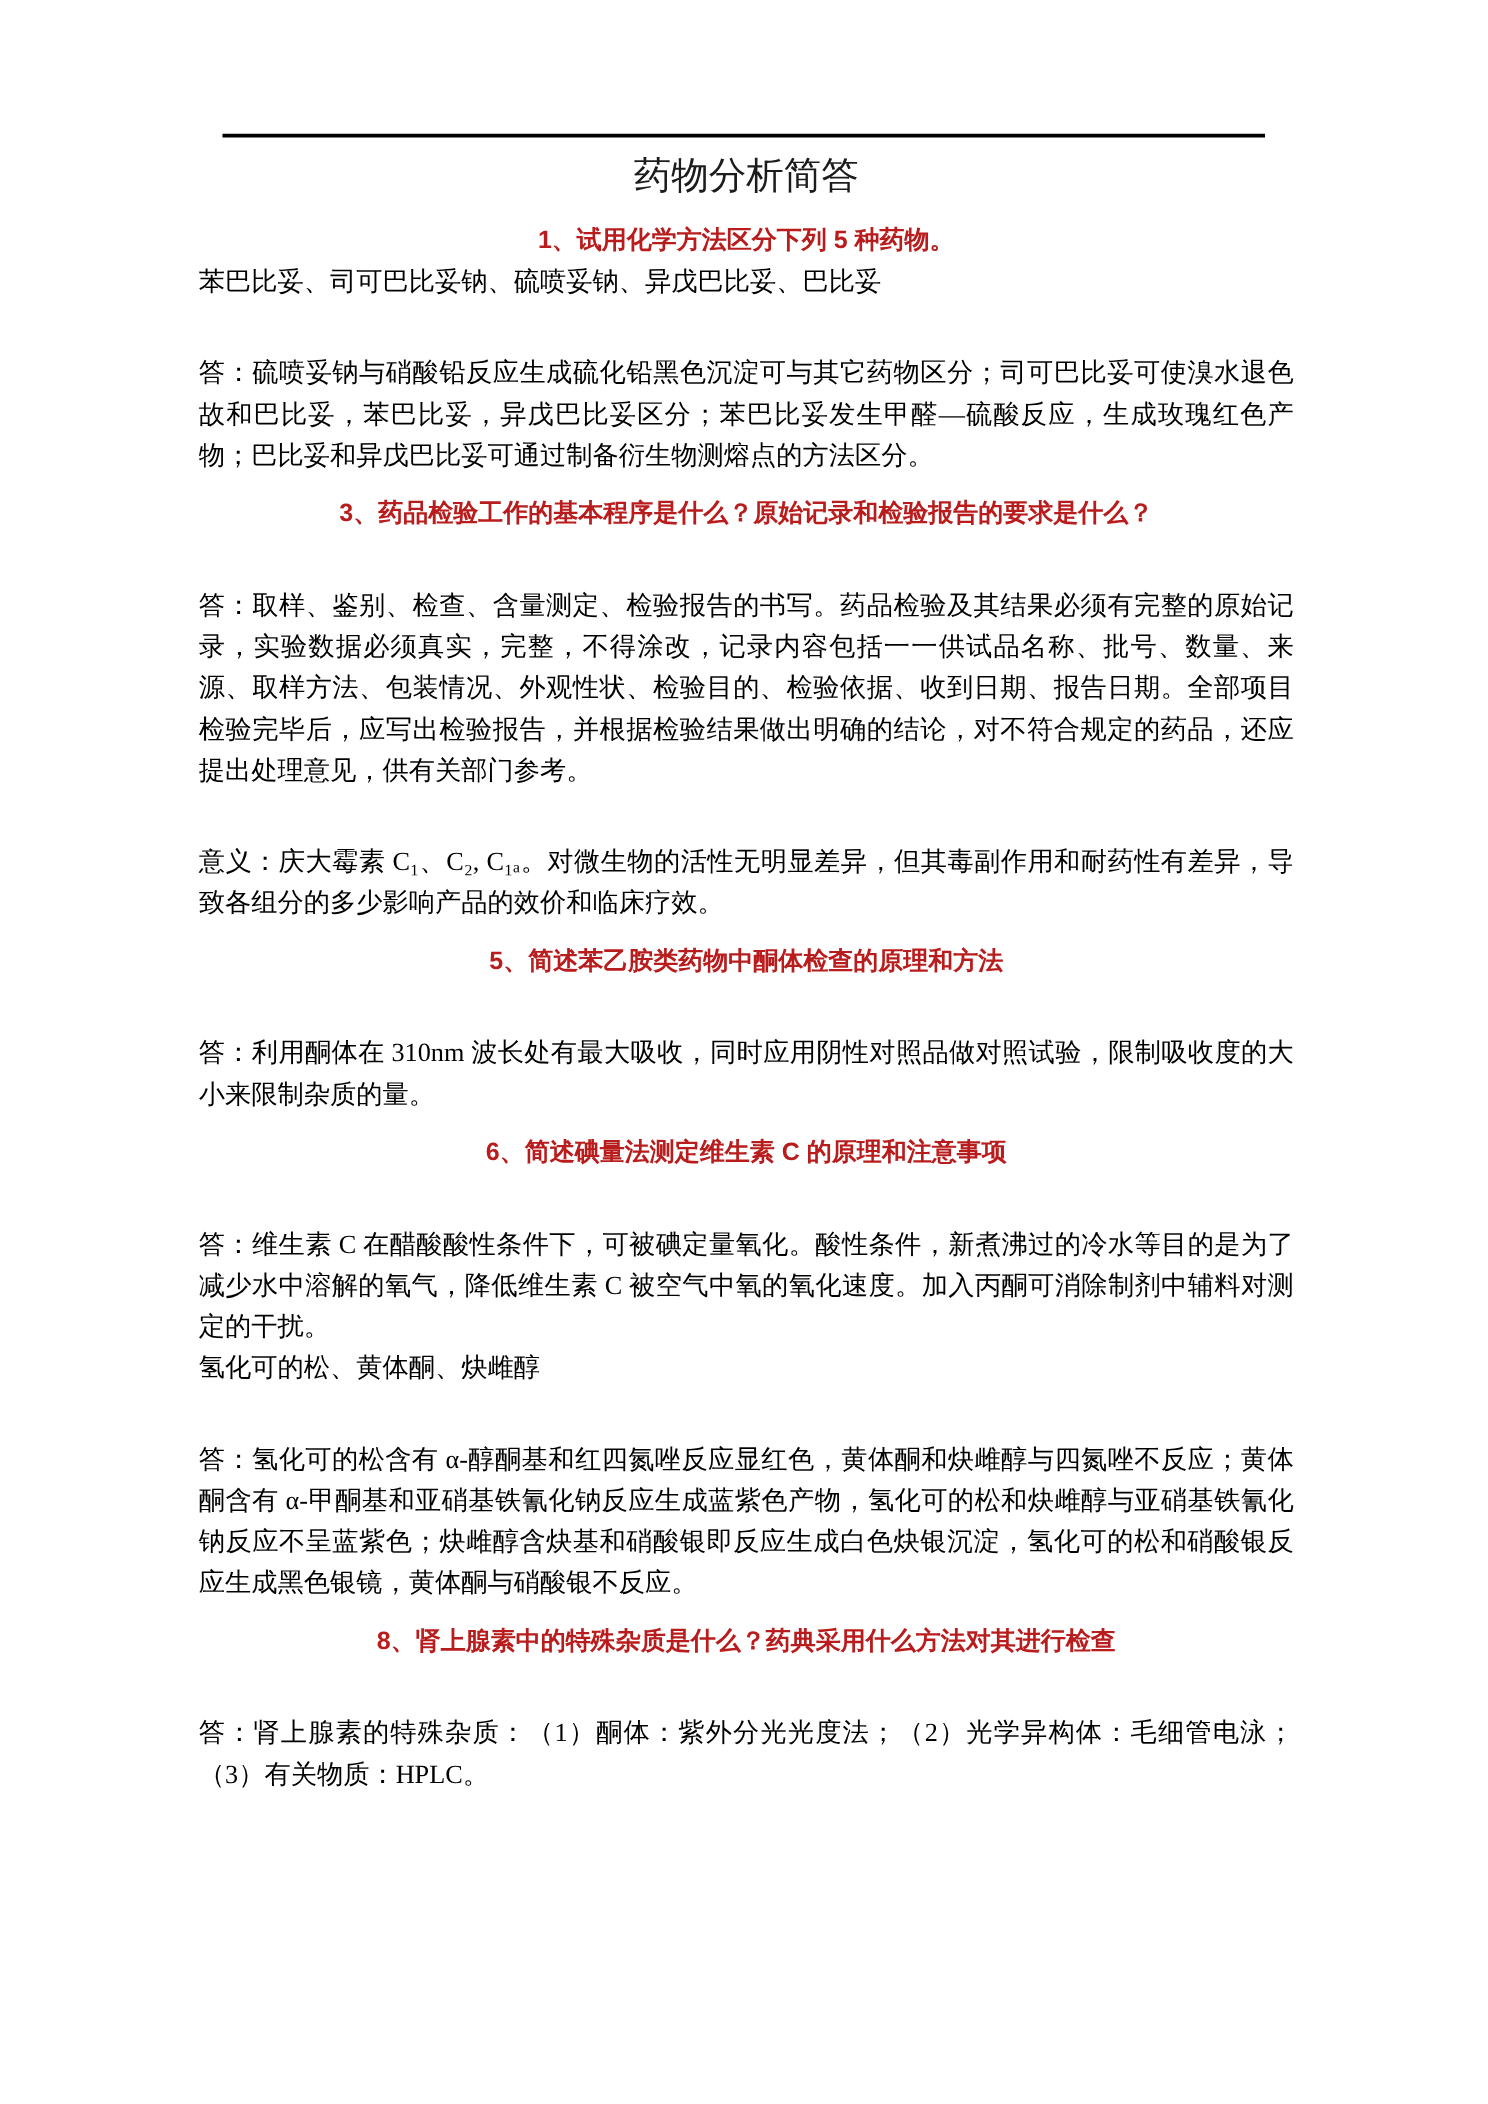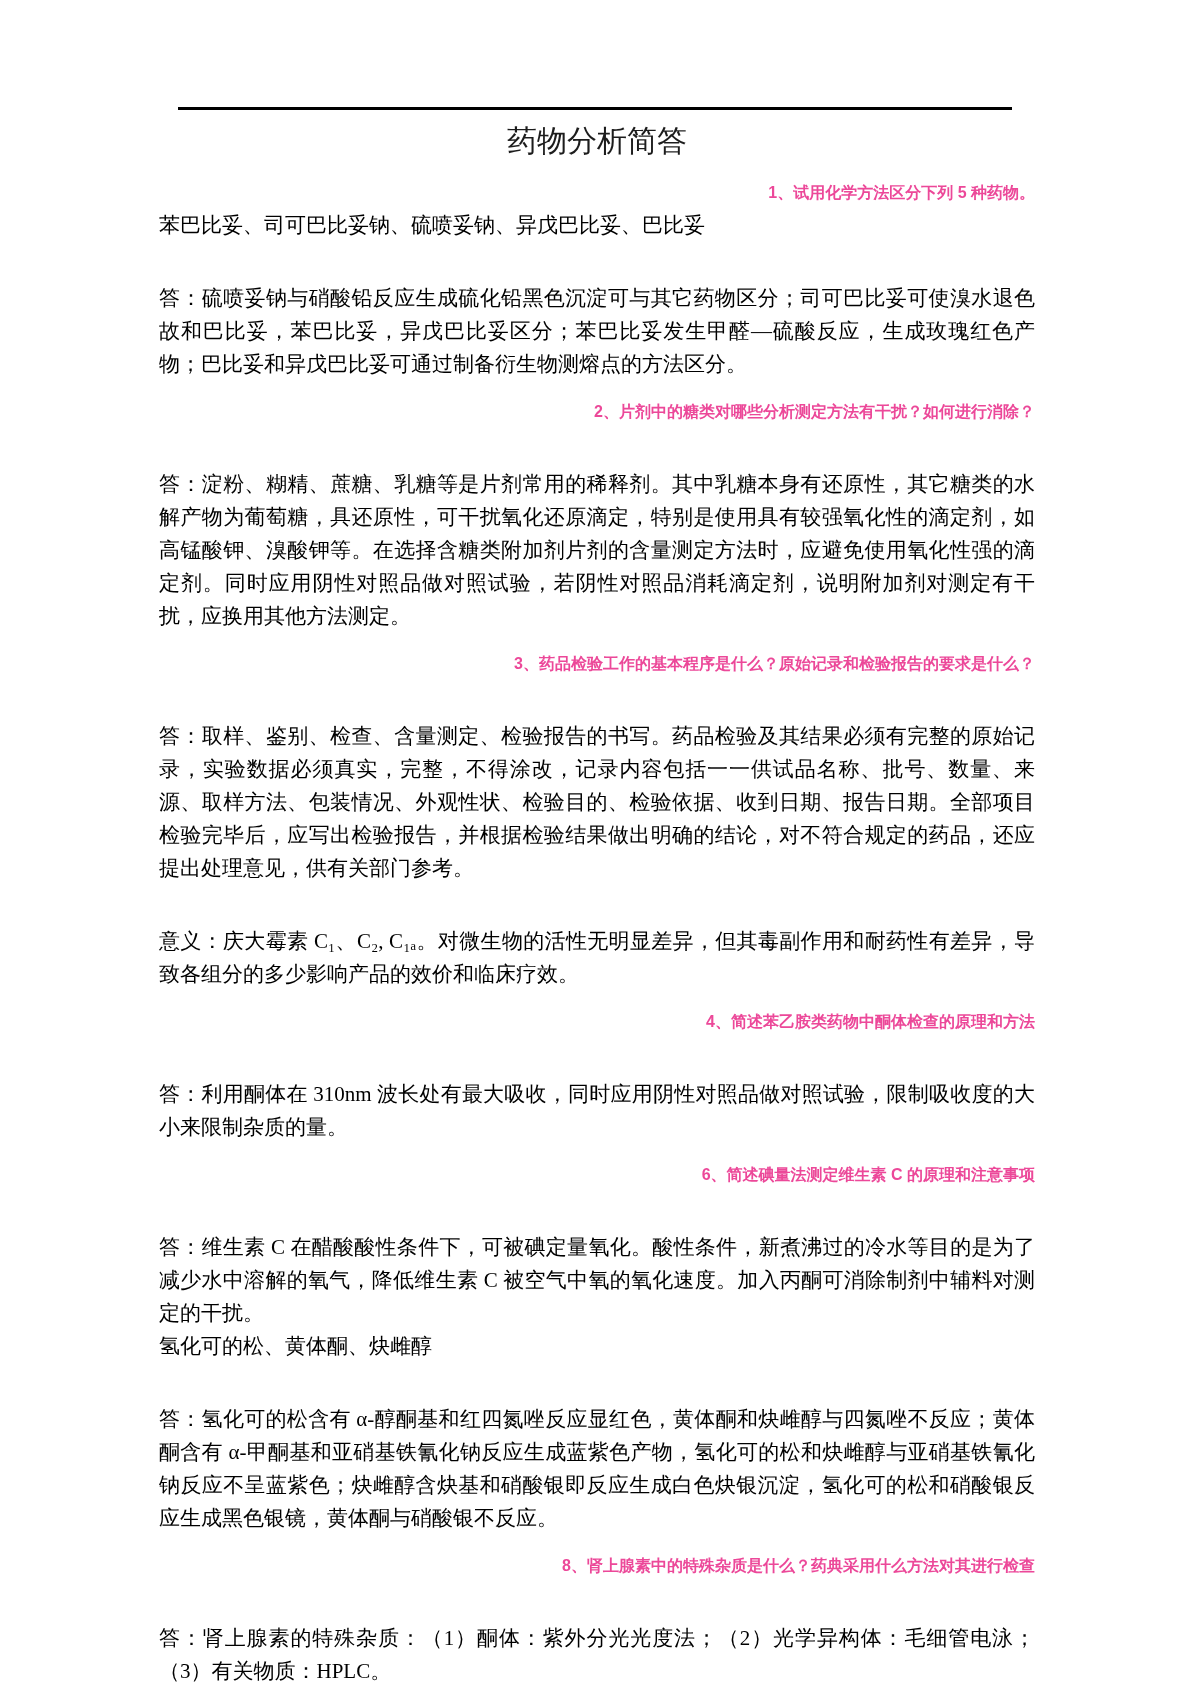--- a/index.html
+++ b/index.html
@@ -37,25 +37,25 @@
     line-height: 42px;
     text-align: center;
     color: #1c1c1c;
     font-family: "Liberation Serif", "DejaVu Serif", serif;
   }
   section.qa {
     margin: 0;
   }
   h2.q-heading {
     margin: 14px 0 0 0;
-    font-size: 16px;
+    font-size: 20px;
     font-weight: bold;
     line-height: 33px;
-    color: #ec4899;
-    text-align: right;
+    color: #b91c1c;
+    text-align: center;
     font-family: "Liberation Sans", "DejaVu Sans", sans-serif;
   }
   p.para {
     margin: 0;
     font-size: 21px;
     line-height: 33px;
     text-align: justify;
     color: #000000;
     word-break: break-all;
   }
@@ -72,36 +72,32 @@
 
   <div class="content">
     <h1 class="doc-title">药物分析简答</h1>
 
     <section class="qa">
       <h2 class="q-heading">1、试用化学方法区分下列 5 种药物。</h2>
       <p class="para">苯巴比妥、司可巴比妥钠、硫喷妥钠、异戊巴比妥、巴比妥</p>
       <p class="para">答：硫喷妥钠与硝酸铅反应生成硫化铅黑色沉淀可与其它药物区分；司可巴比妥可使溴水退色故和巴比妥，苯巴比妥，异戊巴比妥区分；苯巴比妥发生甲醛—硫酸反应，生成玫瑰红色产物；巴比妥和异戊巴比妥可通过制备衍生物测熔点的方法区分。</p>
     </section>
 
-    <section class="qa">
-      <h2 class="q-heading">2、片剂中的糖类对哪些分析测定方法有干扰？如何进行消除？</h2>
-      <p class="para">答：淀粉、糊精、蔗糖、乳糖等是片剂常用的稀释剂。其中乳糖本身有还原性，其它糖类的水解产物为葡萄糖，具还原性，可干扰氧化还原滴定，特别是使用具有较强氧化性的滴定剂，如高锰酸钾、溴酸钾等。在选择含糖类附加剂片剂的含量测定方法时，应避免使用氧化性强的滴定剂。同时应用阴性对照品做对照试验，若阴性对照品消耗滴定剂，说明附加剂对测定有干扰，应换用其他方法测定。</p>
-    </section>
 
     <section class="qa">
       <h2 class="q-heading">3、药品检验工作的基本程序是什么？原始记录和检验报告的要求是什么？</h2>
       <p class="para">答：取样、鉴别、检查、含量测定、检验报告的书写。药品检验及其结果必须有完整的原始记录，实验数据必须真实，完整，不得涂改，记录内容包括一一供试品名称、批号、数量、来源、取样方法、包装情况、外观性状、检验目的、检验依据、收到日期、报告日期。全部项目检验完毕后，应写出检验报告，并根据检验结果做出明确的结论，对不符合规定的药品，还应提出处理意见，供有关部门参考。</p>
     </section>
 
     <section class="qa">
       <p class="para">意义：庆大霉素 C₁、C₂, C₁ₐ。对微生物的活性无明显差异，但其毒副作用和耐药性有差异，导致各组分的多少影响产品的效价和临床疗效。</p>
     </section>
 
     <section class="qa">
-      <h2 class="q-heading">4、简述苯乙胺类药物中酮体检查的原理和方法</h2>
+      <h2 class="q-heading">5、简述苯乙胺类药物中酮体检查的原理和方法</h2>
       <p class="para">答：利用酮体在 310nm 波长处有最大吸收，同时应用阴性对照品做对照试验，限制吸收度的大小来限制杂质的量。</p>
     </section>
 
     <section class="qa">
       <h2 class="q-heading">6、简述碘量法测定维生素 C 的原理和注意事项</h2>
       <p class="para">答：维生素 C 在醋酸酸性条件下，可被碘定量氧化。酸性条件，新煮沸过的冷水等目的是为了减少水中溶解的氧气，降低维生素 C 被空气中氧的氧化速度。加入丙酮可消除制剂中辅料对测定的干扰。</p>
     </section>
 
     <section class="qa">
       <p class="para">氢化可的松、黄体酮、炔雌醇</p>

